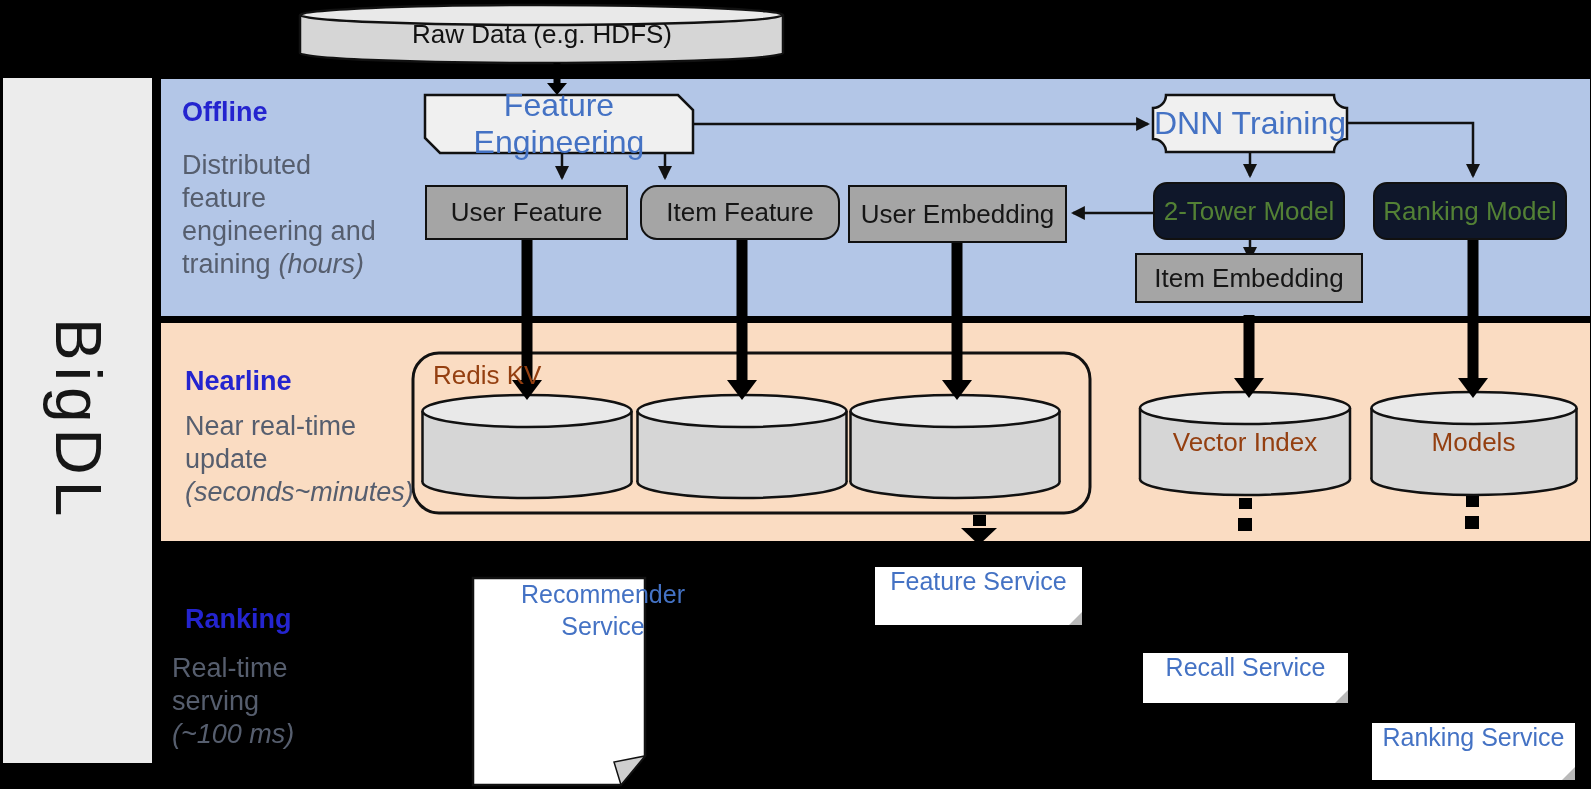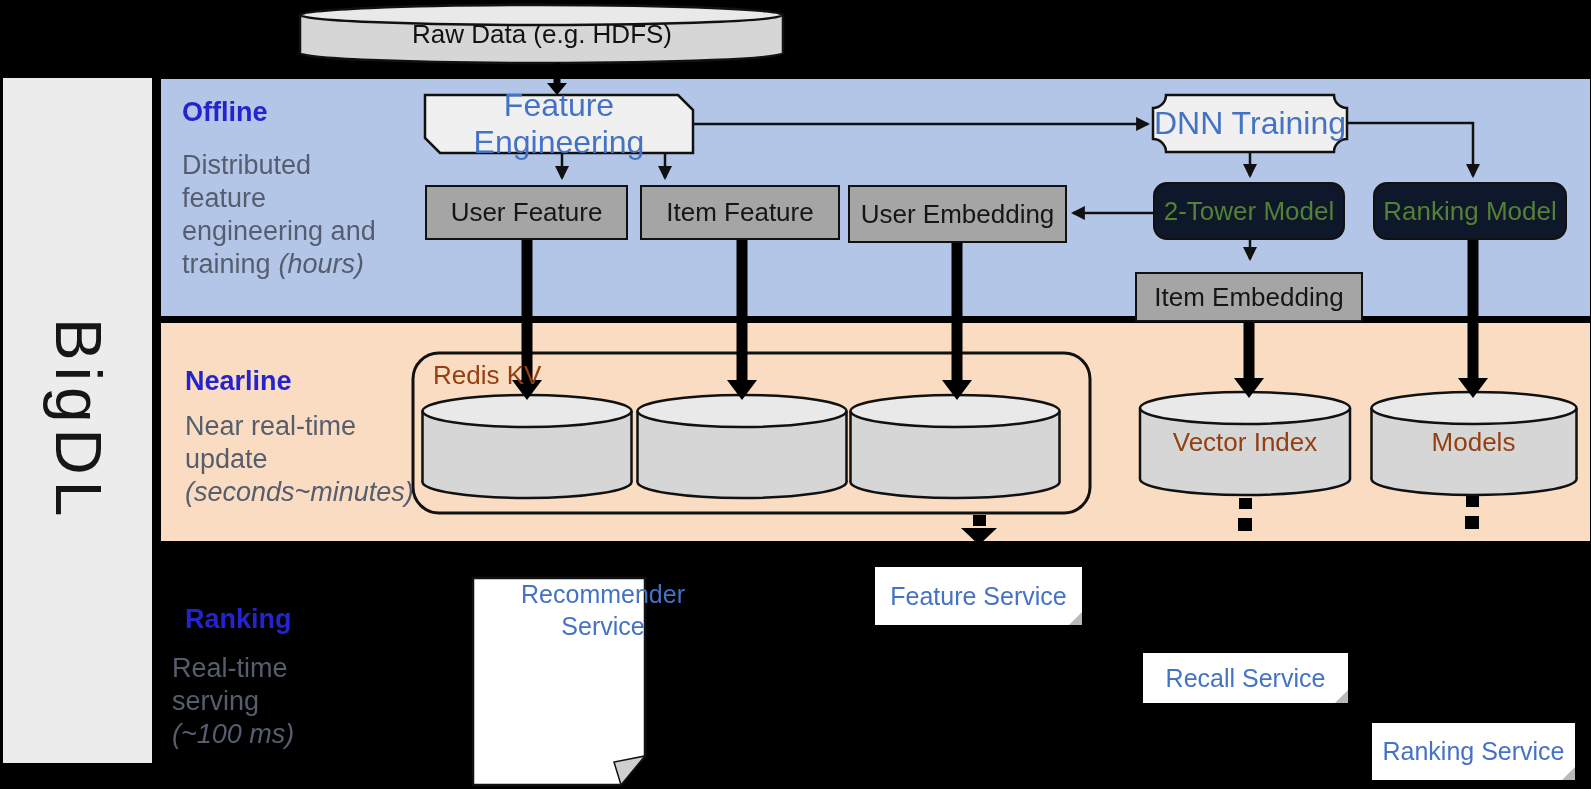--- a/index.html
+++ b/index.html
@@ -25,21 +25,21 @@
   .node{display:flex;align-items:center;justify-content:center;text-align:center;
         box-sizing:border-box;z-index:3;font-size:26px;}
   .graybox{background:#a5a5a5;border:2.5px solid #111;color:#161616;}
   .roundbox{background:#0f172a;border:2.5px solid #111;border-radius:14px;color:#538135;}
   .shapelabel{color:#4472c4;background:transparent;border:none;font-size:32px;}
   .cyl-label{color:#943f10;background:transparent;border:none;}
   .raw-label{color:#111;background:transparent;border:none;}
   .redis-label{font-size:26px;color:#943f10;z-index:3;white-space:nowrap;}
   
   .service{background:#ffffff;color:#4472c4;font-size:25px;z-index:3;
-           display:flex;align-items:center;justify-content:center;text-align:center;box-sizing:border-box;}
+           display:flex;justify-content:center;text-align:center;box-sizing:border-box;}
   .fold{position:absolute;right:0;bottom:0;width:0;height:0;
         border-left:13px solid transparent;border-bottom:13px solid #b9b9b9;}
   .doc-text{z-index:3;display:flex;flex-direction:column;align-items:center;justify-content:flex-start;
             color:#4472c4;font-size:25px;line-height:32px;margin-left:44px;}
 </style>
 </head>
 <body>
 
 <div class="stage">
 
@@ -165,23 +165,23 @@
     </g>
   </svg>
 
   <div class="abs node raw-label" style="left:300px;top:5px;width:484px;height:58px;">Raw Data (e.g. HDFS)</div>
 
   <div class="abs node shapelabel" style="left:425px;top:95px;width:268px;height:58px;">Feature Engineering</div>
 
   <div class="abs node shapelabel" style="left:1153px;top:95px;width:194px;height:57px;">DNN Training</div>
 
   <div class="abs node graybox" style="left:425px;top:185px;width:203px;height:55px;">User Feature</div>
-  <div class="abs node graybox" style="left:640px;top:185px;width:200px;height:55px;">Item Feature</div>
+  <div class="abs node graybox" style="left:640px;top:185px;width:200px;height:55px;border-radius:17px;">Item Feature</div>
   <div class="abs node graybox" style="left:848px;top:185px;width:219px;height:58px;">User Embedding</div>
-  <div class="abs node graybox" style="left:1135px;top:272px;width:228px;height:50px;">Item Embedding</div>
+  <div class="abs node graybox" style="left:1135px;top:253px;width:228px;height:50px;">Item Embedding</div>
 
   <div class="abs node roundbox" style="left:1153px;top:182px;width:192px;height:58px;">2-Tower Model</div>
   <div class="abs node roundbox" style="left:1373px;top:182px;width:194px;height:58px;">Ranking Model</div>
 
   <div class="abs redis-label" style="left:433px;top:360px;">Redis KV</div>
 
   <div class="abs node cyl-label" style="left:1140px;top:398px;width:210px;height:88px;">Vector Index</div>
   <div class="abs node cyl-label" style="left:1371px;top:398px;width:205px;height:88px;">Models</div>
 
   <div class="abs doc-text" style="left:473px;top:578px;width:172px;height:207px;">

